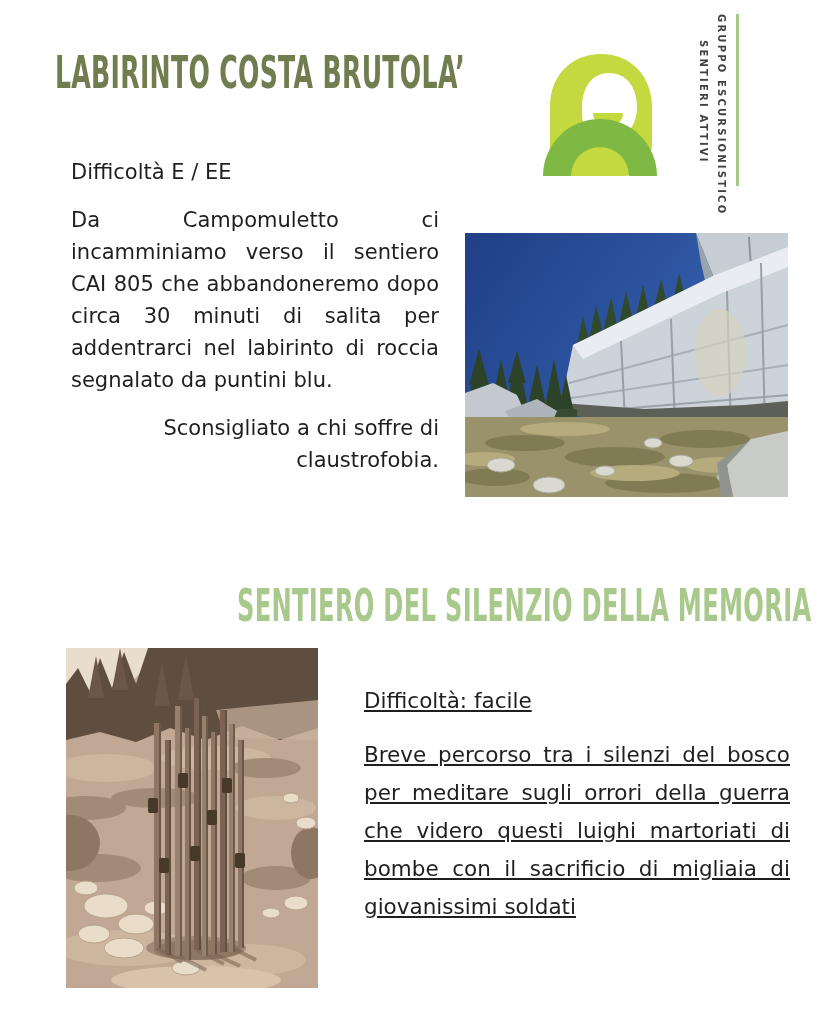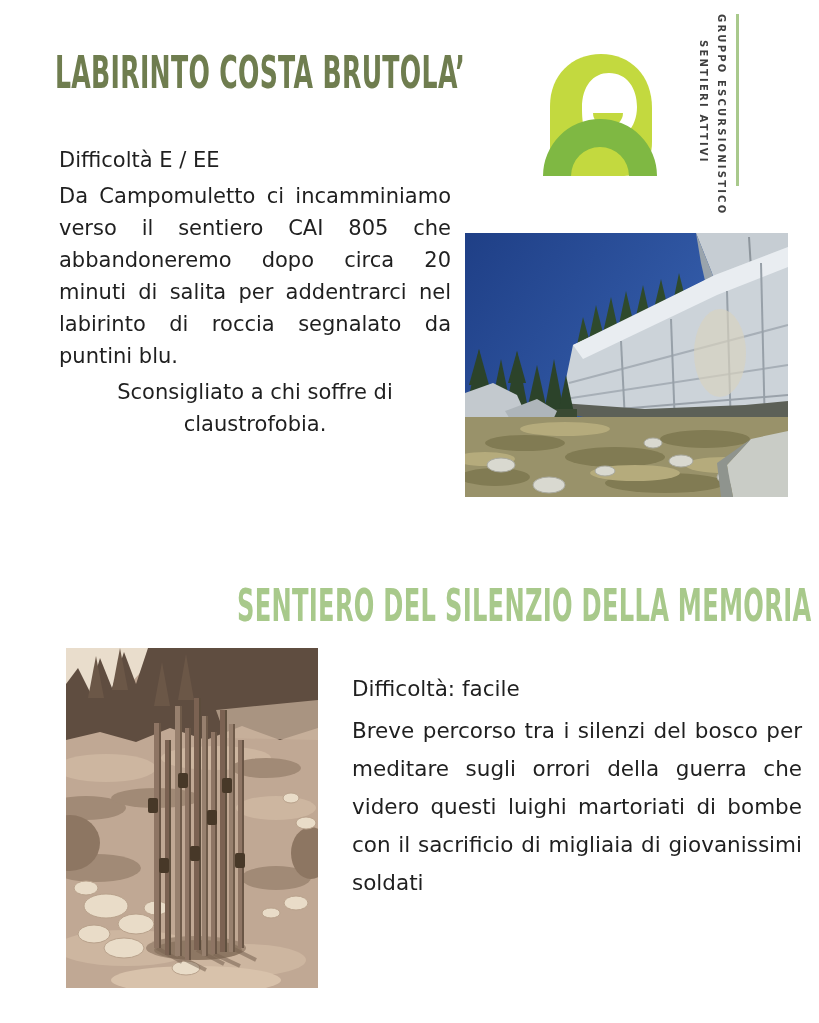--- a/index.html
+++ b/index.html
@@ -24,25 +24,25 @@
   }
   .headline-1{
     left:55px;top:50px;font-size:45px;color:var(--title-labirinto);
     transform:scaleX(0.56);
   }
   .headline-2{
     left:237px;top:584px;font-size:44px;color:var(--title-silenzio);
     transform:scaleX(0.55);
   }
   .textblock{position:absolute;color:var(--body-text);}
-  .textblock p{margin:4px;}
+  .textblock p{margin:16px;}
   .tb1{left:55px;top:140px;width:400px;font-size:21px;line-height:32px;}
-  .tb2{left:348px;top:666px;width:458px;font-size:21.5px;line-height:38px;}
+  .tb2{left:348px;top:666px;width:458px;font-size:21.5px;line-height:38px;text-decoration:underline;}
   .just{text-align:justify;}
-  .prelines{white-space:pre-line;text-align:center;}
+  .prelines{white-space:pre-line;text-align:right;}
   .logo-mark{position:absolute;left:540px;top:46px;width:120px;height:130px;}
   .logo-divider{
     position:absolute;left:736px;top:14px;width:3px;height:172px;
     background:var(--logo-divider);
   }
   .logo-vtext{
     position:absolute;right:89px;top:14px;height:176px;
     writing-mode:vertical-rl;text-align:center;
     font-size:10px;font-weight:bold;letter-spacing:2.2px;line-height:1.8;
     color:var(--logo-text);white-space:nowrap;
@@ -76,21 +76,21 @@
   </div>
 
   <div class="logo-vtext">
     <p>GRUPPO ESCURSIONISTICO</p>
     <p>SENTIERI ATTIVI</p>
   </div>
   <div class="logo-divider"></div>
 
   <div class="textblock tb1">
     <p>Difficoltà E / EE</p>
-    <p class="just">Da Campomuletto ci incamminiamo verso il sentiero CAI 805 che abbandoneremo dopo circa 20 minuti di salita per addentrarci nel labirinto di roccia segnalato da puntini blu.</p>
+    <p class="just">Da Campomuletto ci incamminiamo verso il sentiero CAI 805 che abbandoneremo dopo circa 30 minuti di salita per addentrarci nel labirinto di roccia segnalato da puntini blu.</p>
     <p class="prelines">Sconsigliato a chi soffre di
 claustrofobia.</p>
   </div>
 
   <div class="photo photo-rock">
     <svg viewBox="0 0 323 264" width="323" height="264" preserveAspectRatio="none" aria-hidden="true">
       <defs>
         <linearGradient id="sky" x1="0" y1="0" x2="1" y2="0.6">
           <stop offset="0" stop-color="#1f3f86"></stop>
           <stop offset="1" stop-color="#3c68b8"></stop>

